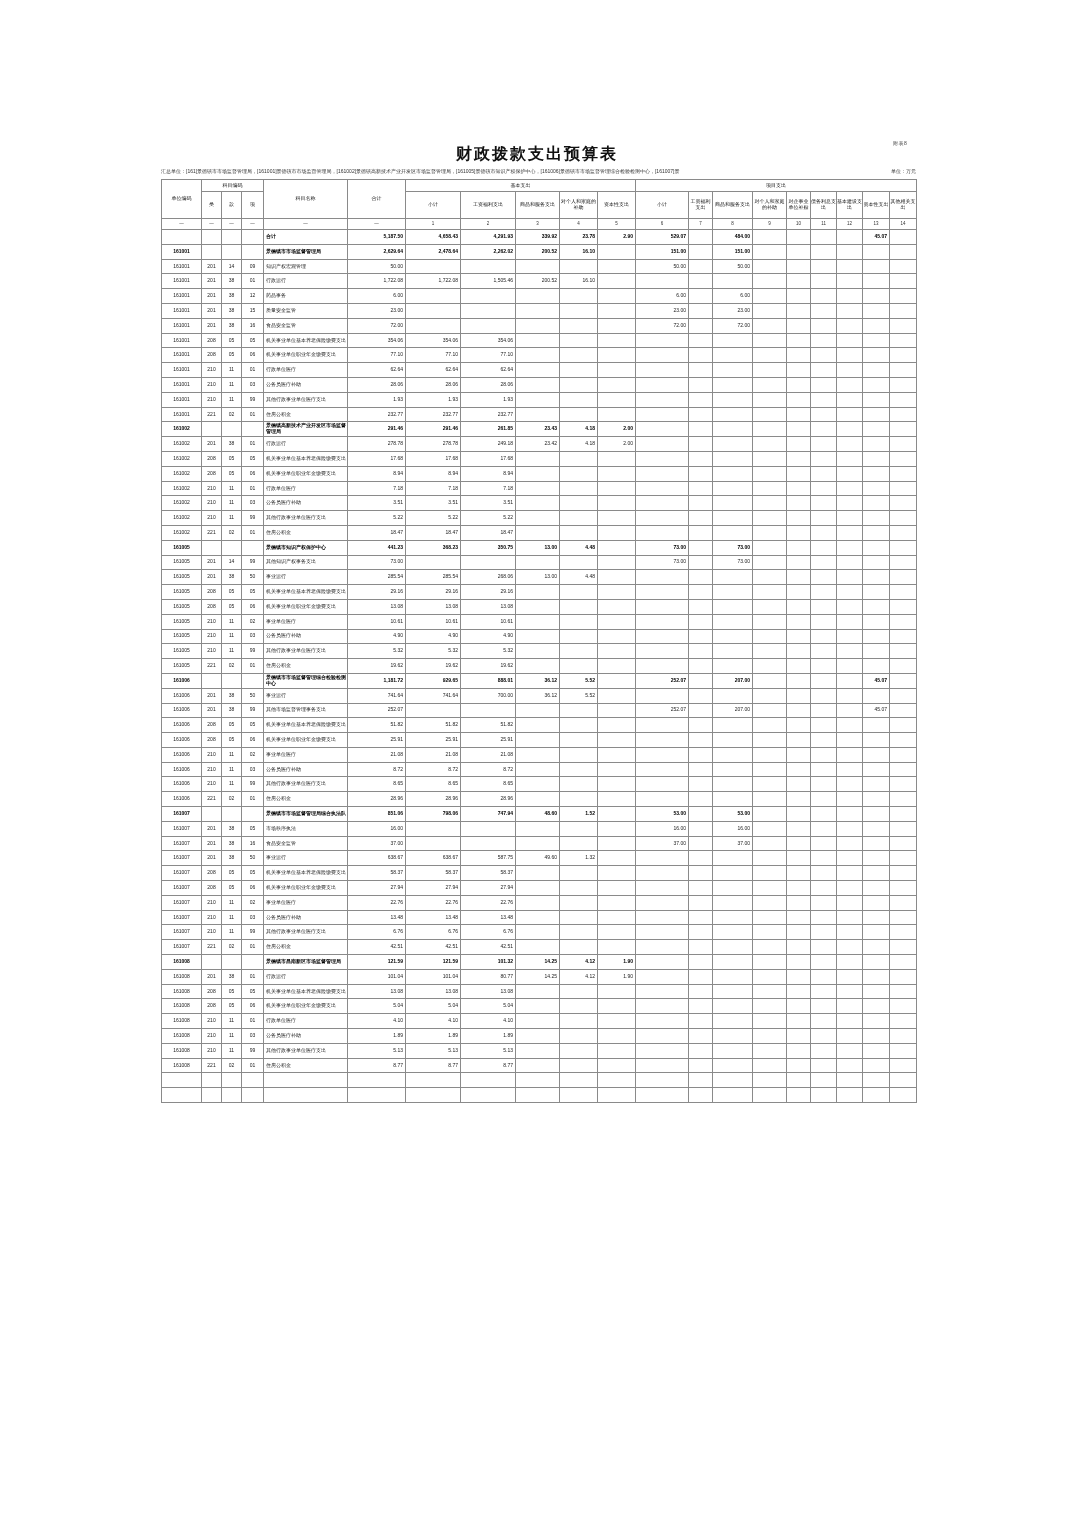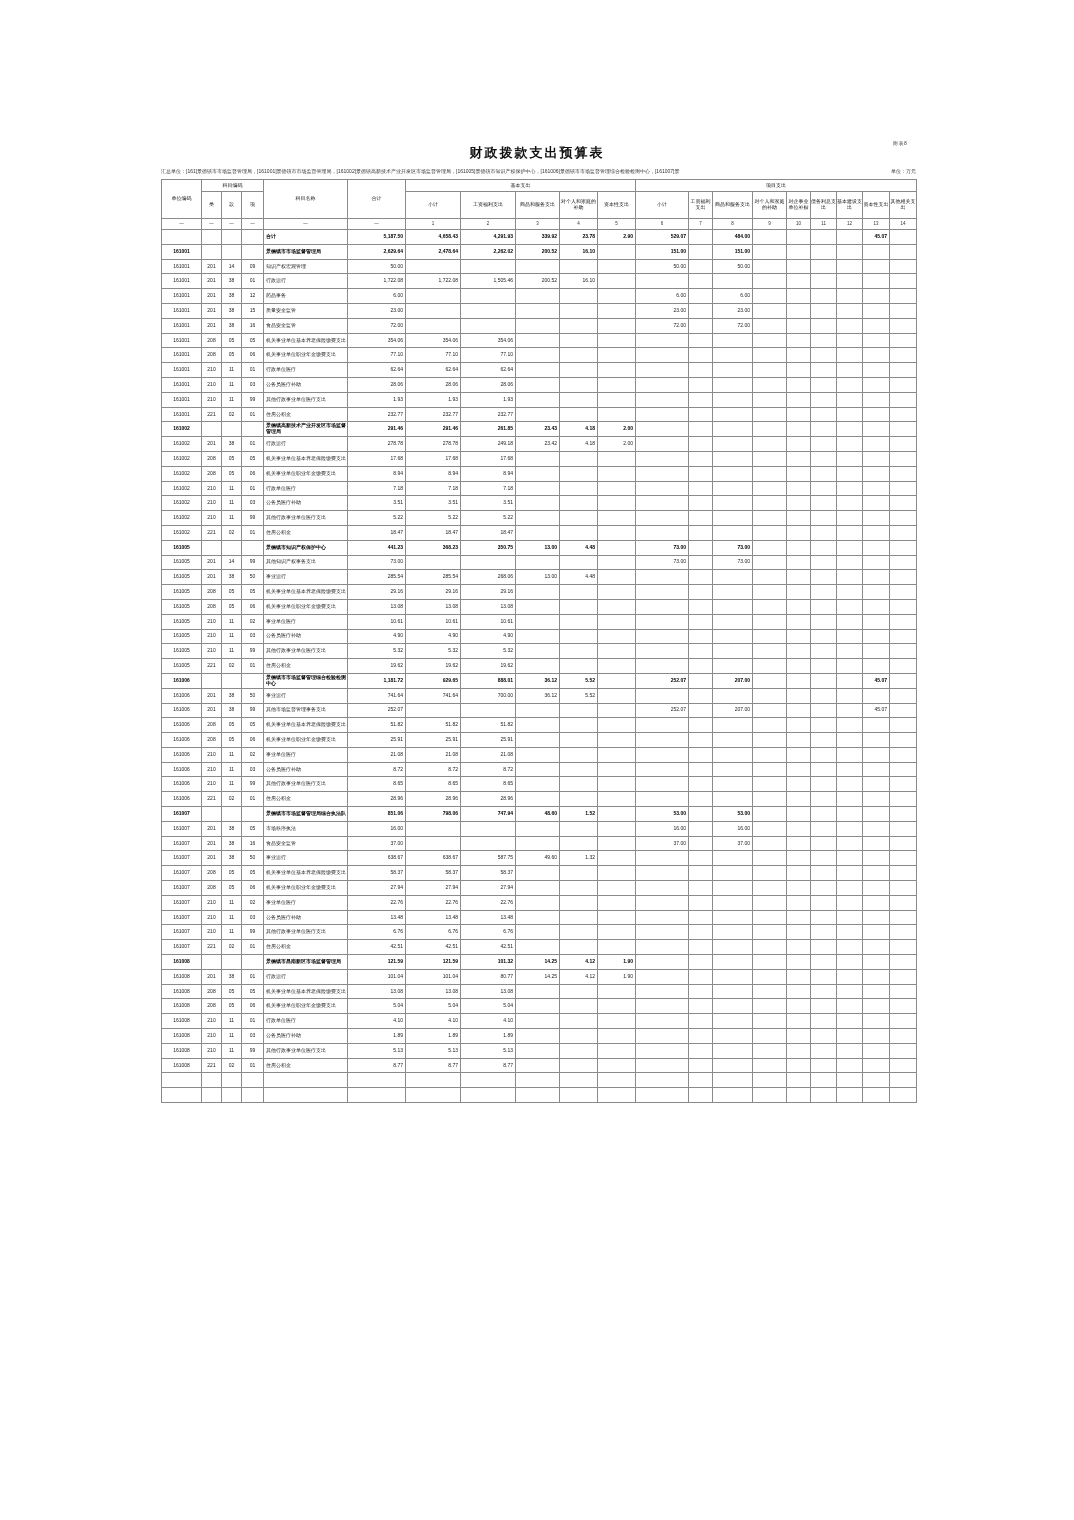--- a/index.html
+++ b/index.html
@@ -1,21 +1,21 @@
 <!DOCTYPE html>
 <html><head>
 <meta charset="utf-8">
 <style>
   html,body{margin:0;padding:0;}
   body{width:1074px;height:1520px;background:#ffffff;position:relative;
        font-family:"Liberation Sans","DejaVu Sans",sans-serif;color:#222;}
   .page{position:absolute;left:0;top:0;width:1074px;height:1520px;background:#fff;}
   .corner-tag{position:absolute;top:140px;left:893px;font-size:5px;color:#444;letter-spacing:0.5px;}
   .doc-title{position:absolute;top:144px;left:0;width:1074px;text-align:center;
-             font-size:13px;font-weight:bold;letter-spacing:2px;color:#111;
+             font-size:16px;font-weight:bold;letter-spacing:2px;color:#111;
              font-family:"Liberation Serif","DejaVu Serif",serif;}
   .meta-line{position:absolute;top:168px;left:161px;width:755px;display:flex;
              justify-content:space-between;align-items:flex-end;font-size:5px;color:#333;
              white-space:nowrap;overflow:hidden;}
   .meta-left{overflow:hidden;text-overflow:clip;white-space:nowrap;flex:1 1 auto;}
   .meta-right{flex:0 0 auto;padding-left:6px;}
   table.budget{position:absolute;top:179px;left:161px;width:755px;border-collapse:collapse;
                table-layout:fixed;border:1px solid #555;}
   .budget th,.budget td{border:0.5px solid #8a8a8a;font-weight:normal;font-size:5px;
                line-height:1.18;padding:0;color:#222;overflow:hidden;vertical-align:middle;}

